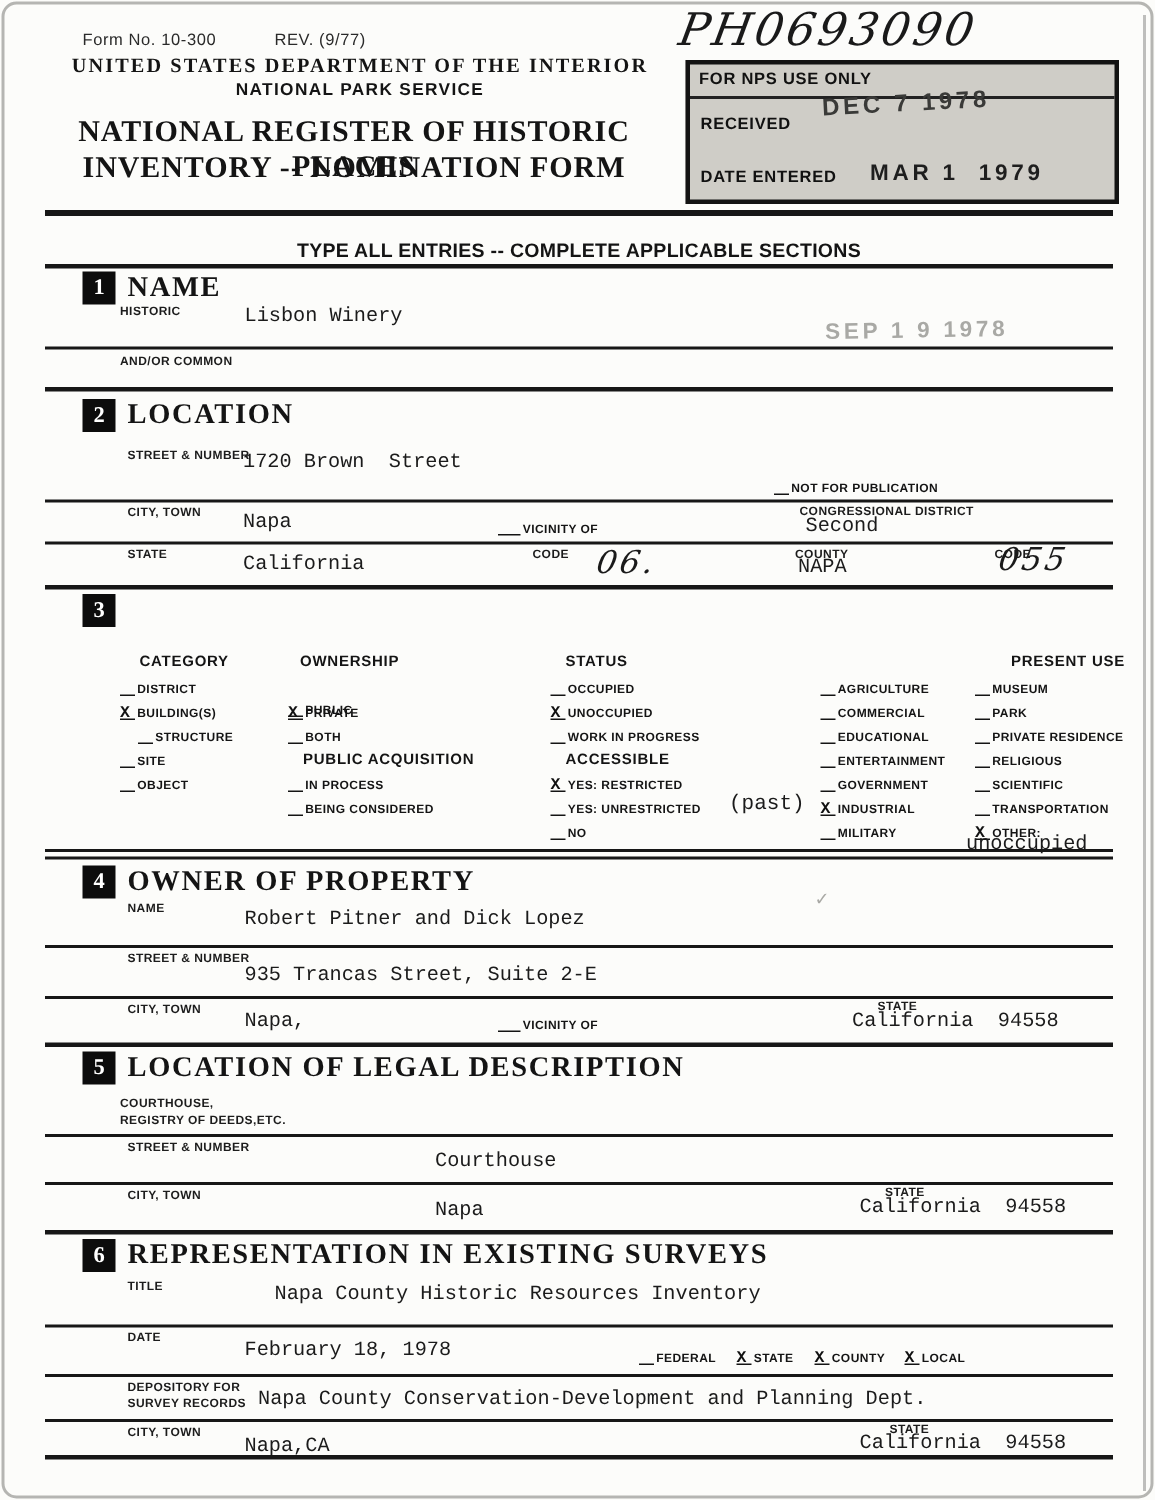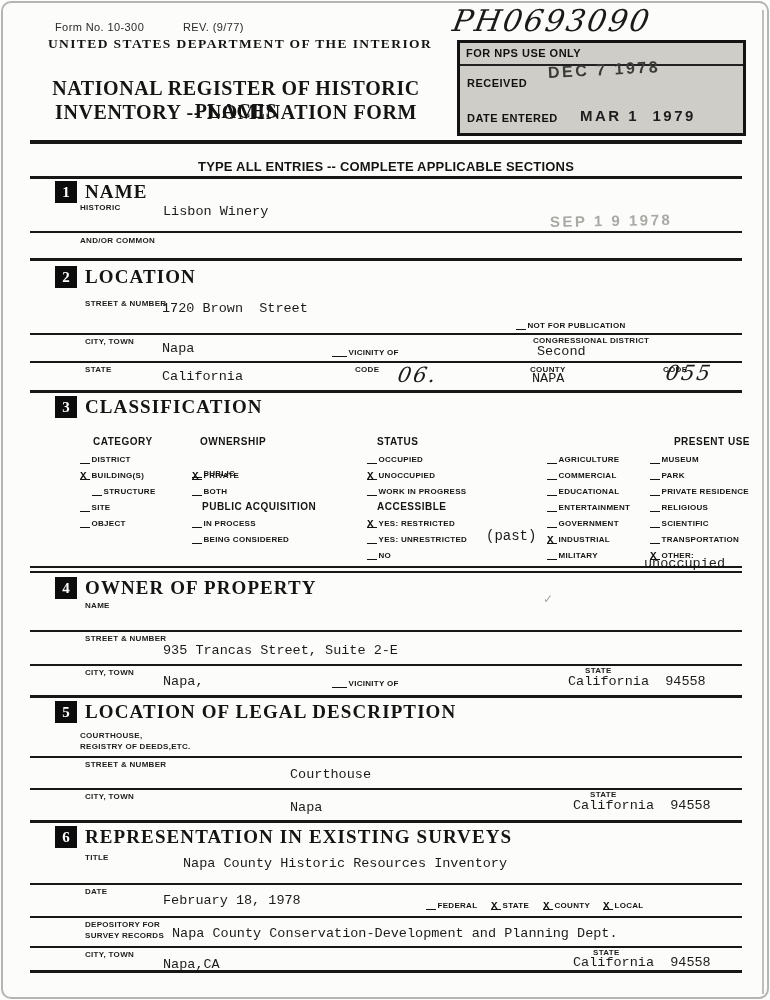--- a/index.html
+++ b/index.html
@@ -38,20 +38,21 @@
 </head>
 <body>
 
 <div id="page">
   <div class="frame"></div>
   <div class="edge-r"></div>
 
   <div class="abs smalltext" style="left:55px;top:21px">Form No. 10-300</div>
   <div class="abs smalltext" style="left:183px;top:21px">REV. (9/77)</div>
   <div class="abs dept" style="left:25px;top:36px;width:430px">UNITED STATES DEPARTMENT OF THE INTERIOR</div>
+  <div class="abs agency" style="left:25px;top:54px;width:430px">NATIONAL PARK SERVICE</div>
   <div class="abs t1" style="left:10px;top:77px;width:452px">NATIONAL REGISTER OF HISTORIC PLACES</div>
   <div class="abs t1" style="left:10px;top:101px;width:452px">INVENTORY -- NOMINATION FORM</div>
 
   <div class="abs hand" style="left:453px;top:3px;font-size:30px">PH0693090</div>
 
   <div class="npsbox">
     <div class="npslbl" style="left:6px;top:4px">FOR NPS USE ONLY</div>
     <div class="npsline" style="top:21px"></div>
     <div class="npslbl" style="left:7px;top:34px">RECEIVED</div>
     <div class="abs stamp" style="left:88px;top:18px;font-size:16px;color:#3a3a38;transform:rotate(-3deg)">DEC 7 1978</div>
@@ -103,21 +104,20 @@
   <div class="abs lbl" style="left:355px;top:365px">CODE</div>
   <div class="abs hand" style="left:398px;top:363px;font-size:21px">06.</div>
   <div class="abs lbl" style="left:530px;top:365px">COUNTY</div>
   <div class="abs ty" style="left:532px;top:371px">NAPA</div>
   <div class="abs lbl" style="left:663px;top:365px">CODE</div>
   <div class="abs hand" style="left:666px;top:361px;font-size:21px">055</div>
   <div class="rl" style="top:390px;height:3px"></div>
 
   <div class="sec" style="left:55px;top:396px">
     <span class="sq">3</span>
-    <span class="st">CLASSIFICATION</span>
   </div>
   <div class="abs colhdr" style="left:93px;top:436px">CATEGORY</div>
   <div class="abs colhdr" style="left:200px;top:436px">OWNERSHIP</div>
   <div class="abs colhdr" style="left:377px;top:436px">STATUS</div>
   <div class="abs colhdr" style="left:560px;top:436px;width:190px;text-align:right">PRESENT USE</div>
 
   <div class="ck" style="left:80px;top:454px">
       <span class="ckb">
         <i class="ckx"></i>
       </span>
@@ -307,20 +307,21 @@
   <div class="abs ty" style="left:644px;top:556px">unoccupied</div>
 
   <div class="rl" style="top:566px;height:2px"></div>
   <div class="rl" style="top:571px;height:2px"></div>
 
   <div class="sec" style="left:55px;top:577px">
     <span class="sq">4</span>
     <span class="st">OWNER OF PROPERTY</span>
   </div>
   <div class="abs lbl" style="left:85px;top:601px">NAME</div>
+  <div class="abs ty" style="left:163px;top:606px">Robert Pitner and Dick Lopez</div>
   <div class="abs faint" style="left:543px;top:592px;font-size:12px">✓</div>
   <div class="rl" style="top:630px;height:2px"></div>
   <div class="abs lbl" style="left:85px;top:634px">STREET &amp; NUMBER</div>
   <div class="abs ty" style="left:163px;top:643px">935 Trancas Street, Suite 2-E</div>
   <div class="rl" style="top:664px;height:2px"></div>
   <div class="abs lbl" style="left:85px;top:668px">CITY, TOWN</div>
   <div class="abs ty" style="left:163px;top:674px">Napa,</div>
   <div class="ck" style="left:332px;top:678px">
       <span class="ckb w14">
         <i class="ckx"></i>

